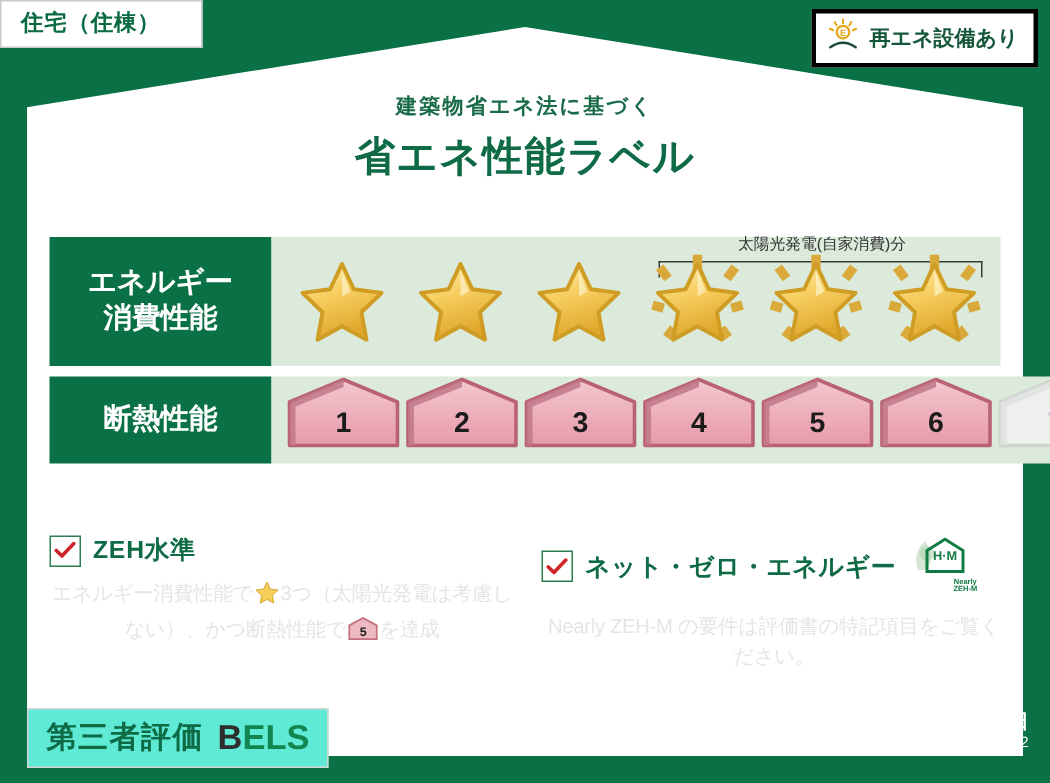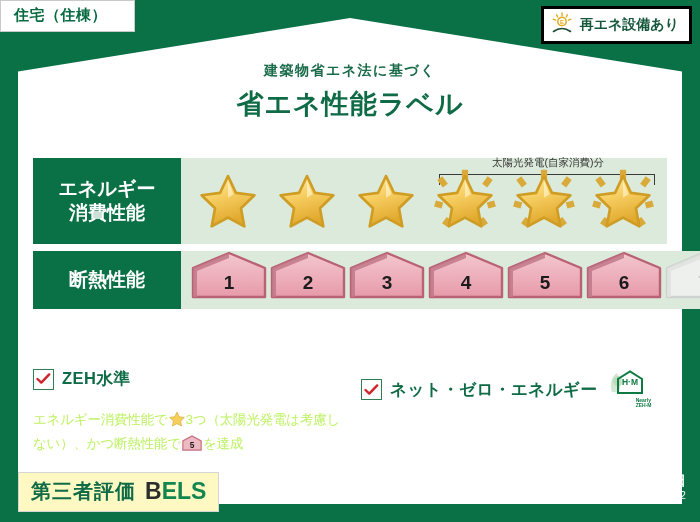--- a/index.html
+++ b/index.html
@@ -73,40 +73,40 @@
   
   .houses{display:flex;align-items:center;gap:3px;padding-left:10px;}
   .house-cell{position:relative;width:76px;height:48px;}
   .house-cell .num{
     position:absolute;left:0;right:0;bottom:5px;text-align:center;
     font-size:19px;font-weight:bold;color:#1b1b1b;
   }
   .house-cell.off .num{color:#cccccc;}
 
   
-  .checks{position:absolute;left:33px;top:368px;width:640px;display:flex;gap:18px;z-index:4;}
+  .checks{position:absolute;left:33px;top:356px;width:640px;display:flex;gap:18px;z-index:4;text-align:center;}
   .check-col{width:310px;}
   .check-head{display:flex;align-items:center;gap:8px;}
   .check-box{
     width:19px;height:19px;border:1.6px solid #2f7d52;background:#fff;
     display:flex;align-items:center;justify-content:center;flex:0 0 19px;
   }
   .check-title{font-size:16.5px;font-weight:bold;color:#0f6b46;letter-spacing:.5px;}
   .check-body{
-    margin-top:20px;font-size:13.5px;color:#bef264;line-height:1.55;
+    margin-top:8px;font-size:13.5px;color:#e5e5e5;line-height:1.55;
     letter-spacing:-0.2px;
   }
   .inline-ico{display:inline-block;vertical-align:-3px;margin:0 1px;}
 
   .zehm-logo{display:inline-flex;align-items:flex-end;gap:2px;margin-left:4px;flex-direction:column;}
 
   
   .footer{position:absolute;left:0;bottom:0;width:700px;height:58px;z-index:4;}
   .bels-box{
-    position:absolute;left:18px;top:8px;background:#fef9c3;border:1px solid #d5d5d5;
+    position:absolute;left:18px;top:8px;background:#5eead4;border:1px solid #d5d5d5;
     padding:5px 12px 6px 12px;display:flex;align-items:center;gap:9px;
   }
   .bels-jp{font-size:20px;font-weight:bold;color:#0f6b46;letter-spacing:1px;}
   .bels-mark{font-size:23px;font-weight:bold;letter-spacing:0px;}
   .bels-mark .b{color:#2e2e2e;}
   .bels-mark .els{color:#13854f;}
   .proj-name{
     position:absolute;left:235px;top:20px;color:#ffffff;font-size:14px;font-weight:bold;
   }
   .foot-right{position:absolute;right:14px;top:8px;text-align:right;color:#ffffff;}
@@ -370,20 +370,21 @@
             <circle cx="9" cy="13" r="5" fill="#a9d2a9" opacity="0.55"></circle>
             <path d="M9 25 L9 11 L21 3.5 L33 11 L33 25 Z" fill="none" stroke="#0f7a42" stroke-width="2"></path>
             <text x="21" y="17" font-size="8.5" font-weight="bold" fill="#0f7a42" text-anchor="middle" font-family="'Liberation Sans',sans-serif">H·M</text>
           </svg>
           <span style="display:inline-block;line-height:1.05;padding-bottom:3px;">
             <span style="display:block;font-size:5px;color:#0f7a42;font-weight:bold;">Nearly</span>
             <span style="display:block;font-size:5px;color:#0f7a42;font-weight:bold;">ZEH-M</span>
           </span>
         </span>
       </div>
+      <div class="check-body">Nearly ZEH-M の要件は評価書の特記項目をご覧ください。</div>
     </div>
 
   </div>
 
   <div class="footer">
     <div class="bels-box">
       <span class="bels-jp">第三者評価</span>
       <span class="bels-mark"><span class="b">B</span><span class="els">ELS</span></span>
     </div>
     <div class="proj-name">D-residence大島町</div>

